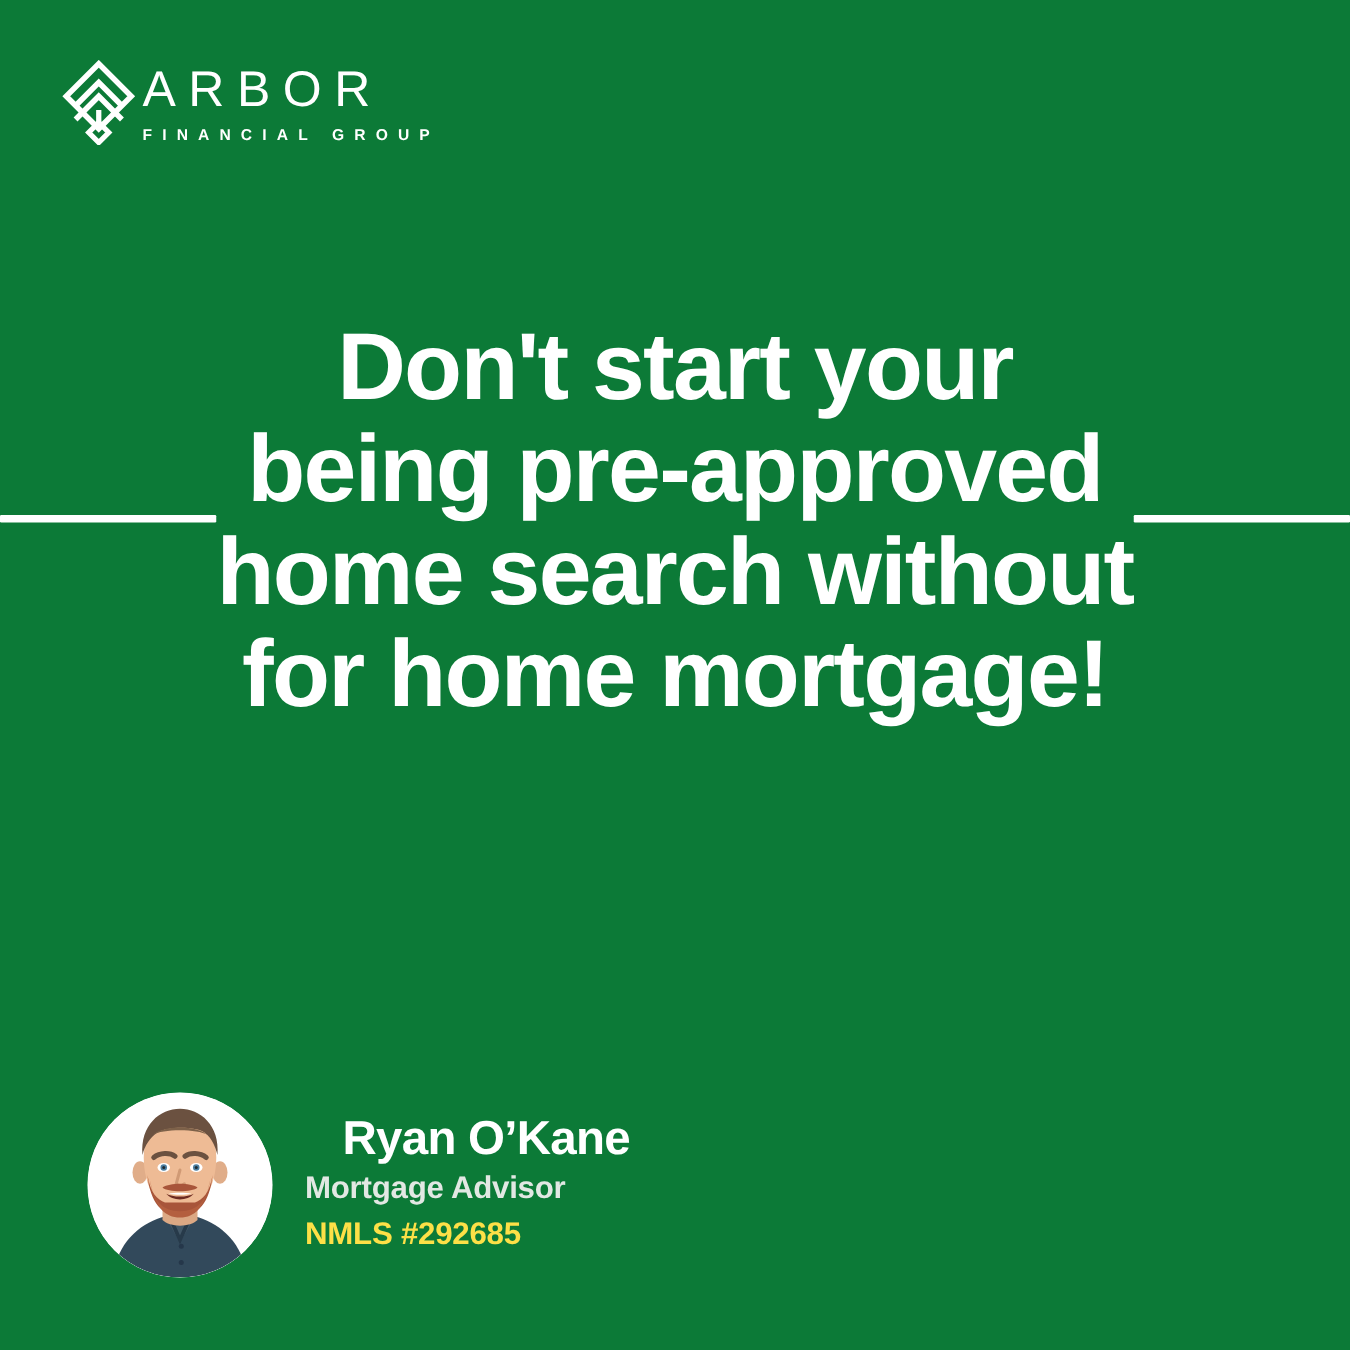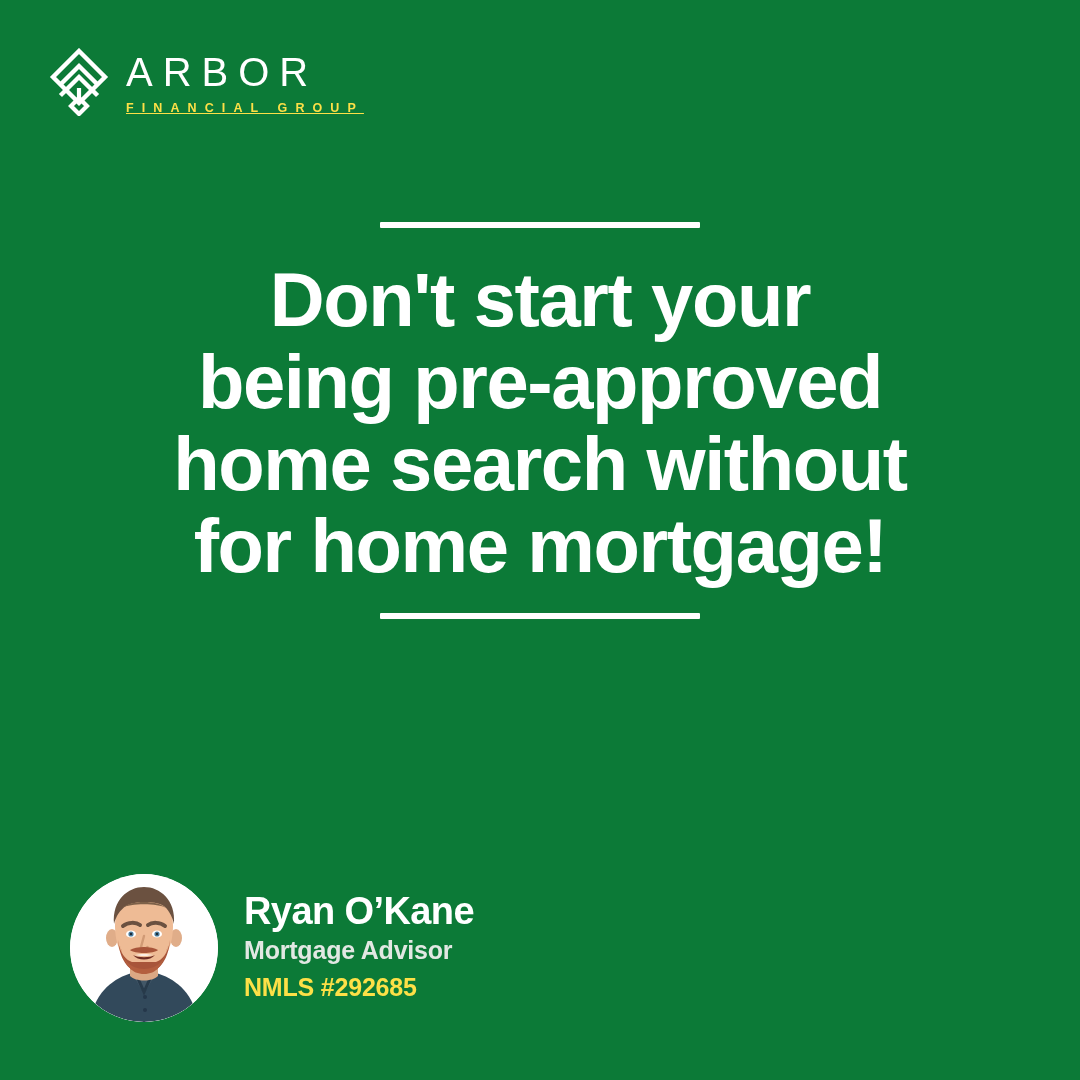--- a/index.html
+++ b/index.html
@@ -23,21 +23,21 @@
     overflow: hidden;
   }
 
   
   .brand {
     position: absolute;
     left: 48px;
     top: 48px;
     display: flex;
     align-items: center;
-    gap: 16px;
+    gap: 4px;
   }
   .brand-mark {
     width: 62px;
     height: 68px;
     display: block;
     flex: 0 0 auto;
   }
   .brand-words {
     display: flex;
     flex-direction: column;
@@ -47,39 +47,38 @@
   .brand-name {
     color: #ffffff;
     font-family: "Liberation Sans", sans-serif;
     font-size: 40px;
     font-weight: 400;
     letter-spacing: 10px;
     line-height: 1.05;
     white-space: nowrap;
   }
   .brand-tagline {
-    color: #fde047;
+    color: #ffffff;
     font-family: "Liberation Sans", sans-serif;
     font-size: 12.5px;
     font-weight: 700;
     letter-spacing: 8.1px;
     line-height: 1;
     margin-top: 9px;
     white-space: nowrap;
-    text-decoration: underline;
   }
 
   
   .headline-block {
     position: absolute;
     left: 0;
     right: 0;
     top: 222px;
     display: flex;
-    flex-direction: column;
+    flex-direction: row;
     align-items: center;
   }
   .rule {
     width: 320px;
     height: 6px;
     background: #ffffff;
     border-radius: 1px;
   }
   .headline {
     color: #ffffff;
@@ -121,20 +120,21 @@
     padding-bottom: 4px;
   }
   .advisor-name {
     color: #ffffff;
     font-family: "Liberation Sans", sans-serif;
     font-size: 38px;
     font-weight: 700;
     letter-spacing: -0.6px;
     line-height: 1.08;
     white-space: nowrap;
+    margin-left: 30px;
   }
   .advisor-title {
     color: #e2e8e3;
     font-family: "Liberation Sans", sans-serif;
     font-size: 25px;
     font-weight: 700;
     letter-spacing: -0.2px;
     line-height: 1.08;
     margin-top: 4px;
     white-space: nowrap;

